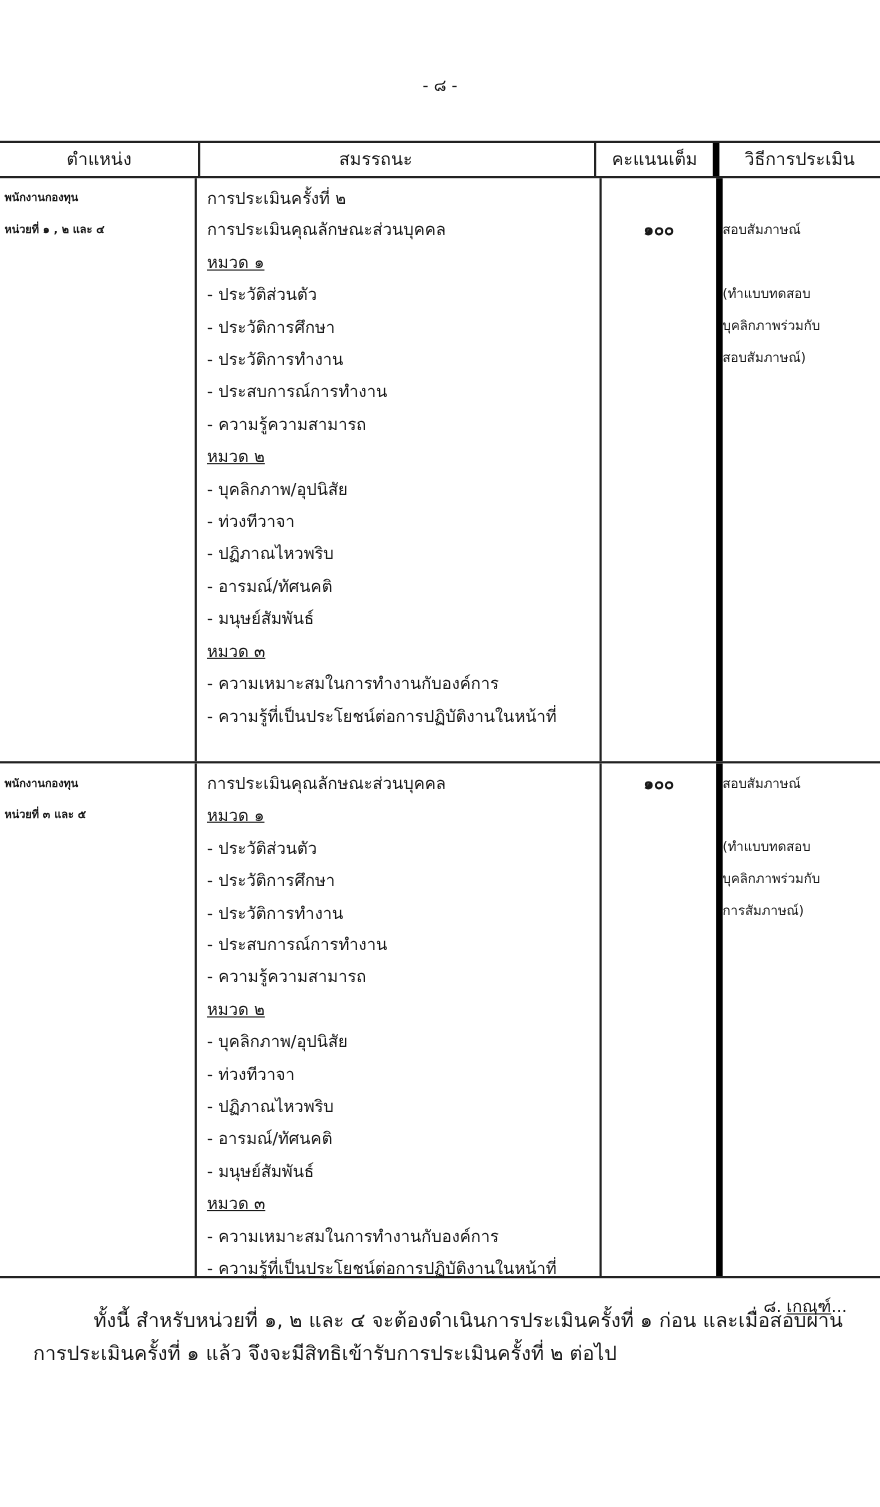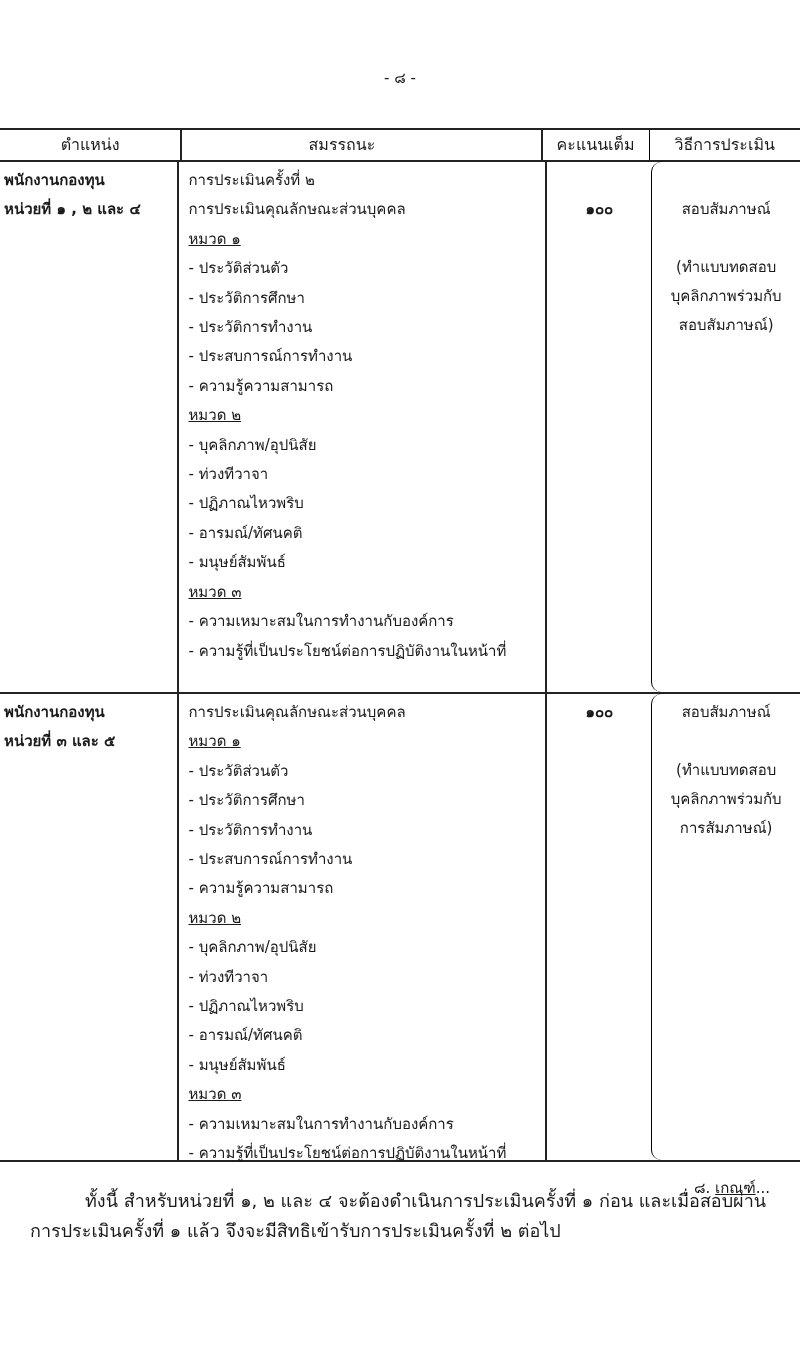--- a/index.html
+++ b/index.html
@@ -18,25 +18,25 @@
   }
   .hdr, .row { display: flex; position: relative; }
   .hdr { height: 30px; border-bottom: 2px solid #222; }
   .hdr .c { font-size: 16px; text-align: center; line-height: 30px; }
   .row { border-bottom: 2px solid #222; }
   .row.last { border-bottom: none; }
   .c { box-sizing: border-box; }
   .c1 { width: 206px; }
   .c2 { width: 367px; border-left: 2px solid #222; }
   .c3 { width: 123px; border-left: 2px solid #222; margin-left: 39px; }
-  .c4 { width: 173px; border-left: 1px solid #000000; }
-  .row .c1 { padding: 4px 0 0 4px; font-weight: bold; font-size: 15px; line-height: 29px; }
+  .c4 { width: 173px; border-left: 6px solid #000000; }
+  .row .c1 { padding: 4px 0 0 4px; font-weight: bold; font-size: 10px; line-height: 29px; }
   .row .c2 { padding: 4px 0 0 9px; font-size: 15px; line-height: 29.4px; }
   .row .c3 { padding-top: 33px; text-align: center; font-size: 15px; line-height: 29px; font-weight: bold; }
-  .row .c4 { padding-top: 4px; text-align: center; font-size: 15px; line-height: 29px; border-radius: 10px; }
+  .row .c4 { padding-top: 4px; text-align: left; font-size: 12px; line-height: 29px; }
   .u { text-decoration: underline; display: block; }
   .line { display: block; white-space: nowrap; }
   .gap { display: block; height: 29px; }
   .r1 { height: 530px; }
   .r2 { height: 466px; }
   .para {
     position: absolute; left: 30px; width: 760px; font-size: 18px; line-height: 30px;
   }
   .p1 { top: 1186px; text-indent: 55px; }
   .next { position: absolute; right: 30px; top: 1176px; font-size: 15px; }

